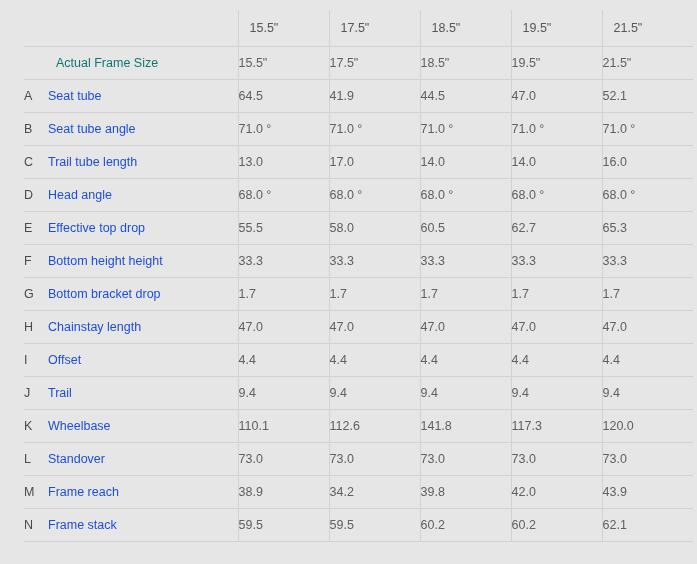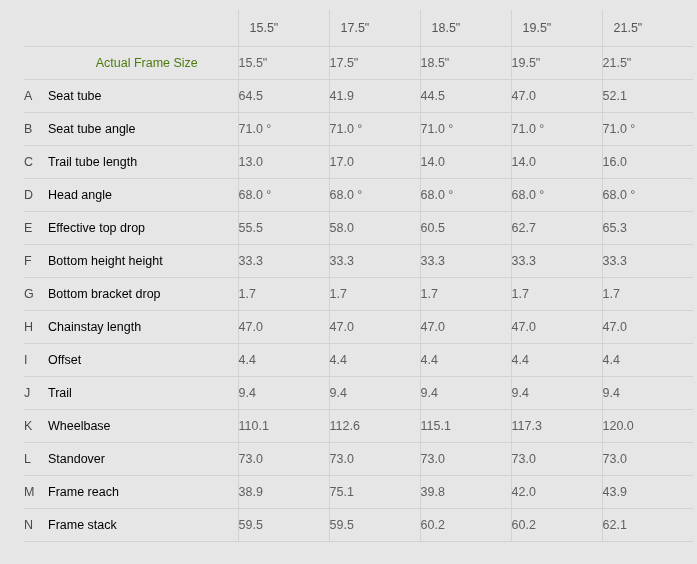--- a/index.html
+++ b/index.html
@@ -71,39 +71,38 @@
   }
 
   td.cell-letter {
     font-weight: bold;
     color: #4a4a4a;
     text-align: center;
     font-size: 12.5px;
     padding-right: 2px;
   }
   td.cell-label {
-    color: #000000;
+    color: #1d4ed8;
     padding-left: 8px;
     font-size: 12.5px;
   }
   td.cell-value {
     border-left: 1px solid #d2d2d2;
     padding-left: 11px;
     color: #606060;
     font-size: 12.5px;
   }
 
   
   tr.frame-size-row td.cell-letter {
     color: transparent;
   }
   tr.frame-size-row td.cell-label {
-    color: #4d7c0f;
+    color: #0f766e;
     padding-left: 8px;
-    text-align: center;
   }
 </style>
 </head>
 <body>
 
 <div class="geo-wrap">
   <table class="geo-table">
     <colgroup>
       <col class="col-letter">
       <col class="col-label">
@@ -222,38 +221,38 @@
           <td class="cell-value">9.4</td>
           <td class="cell-value">9.4</td>
           <td class="cell-value">9.4</td>
           <td class="cell-value">9.4</td>
         </tr>
         <tr class="data-row">
           <td class="cell-letter">K</td>
           <td class="cell-label">Wheelbase</td>
           <td class="cell-value">110.1</td>
           <td class="cell-value">112.6</td>
-          <td class="cell-value">115.1</td>
+          <td class="cell-value">141.8</td>
           <td class="cell-value">117.3</td>
           <td class="cell-value">120.0</td>
         </tr>
         <tr class="data-row">
           <td class="cell-letter">L</td>
           <td class="cell-label">Standover</td>
           <td class="cell-value">73.0</td>
           <td class="cell-value">73.0</td>
           <td class="cell-value">73.0</td>
           <td class="cell-value">73.0</td>
           <td class="cell-value">73.0</td>
         </tr>
         <tr class="data-row">
           <td class="cell-letter">M</td>
           <td class="cell-label">Frame reach</td>
           <td class="cell-value">38.9</td>
-          <td class="cell-value">75.1</td>
+          <td class="cell-value">34.2</td>
           <td class="cell-value">39.8</td>
           <td class="cell-value">42.0</td>
           <td class="cell-value">43.9</td>
         </tr>
         <tr class="data-row">
           <td class="cell-letter">N</td>
           <td class="cell-label">Frame stack</td>
           <td class="cell-value">59.5</td>
           <td class="cell-value">59.5</td>
           <td class="cell-value">60.2</td>

